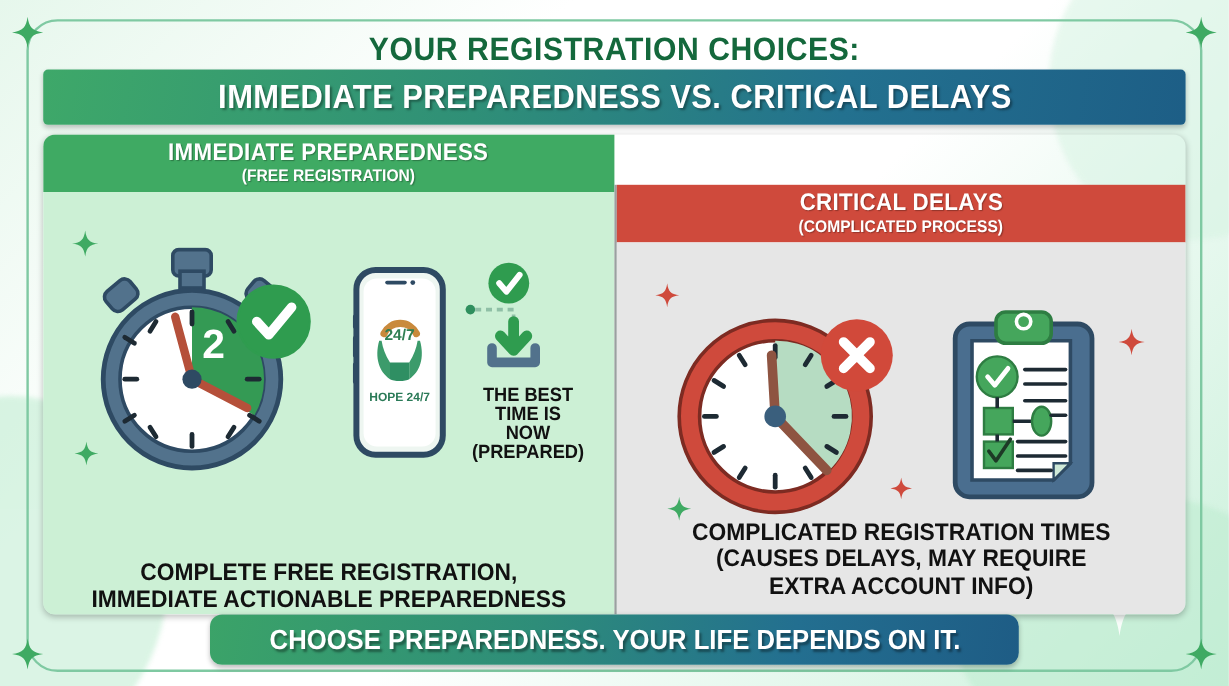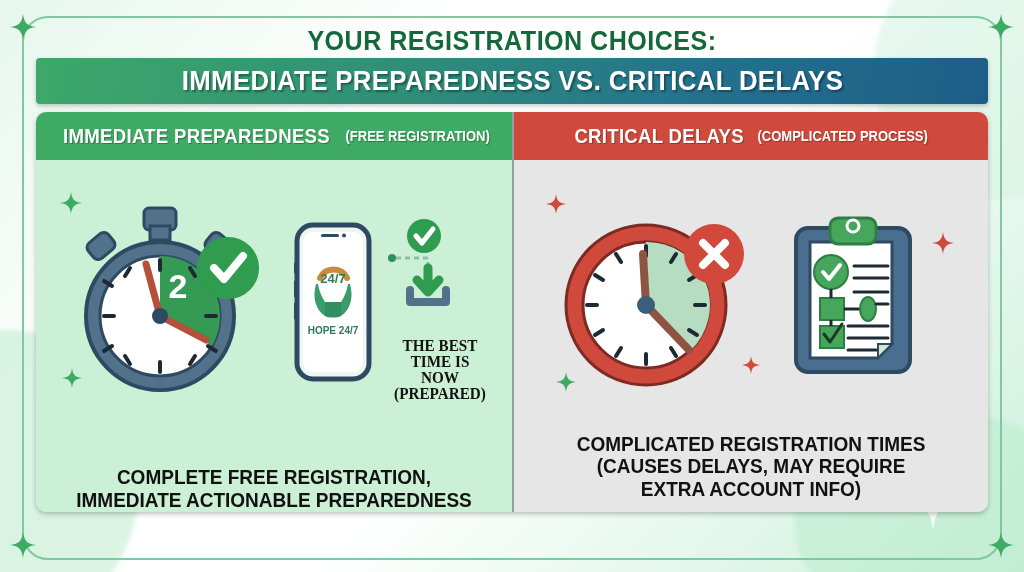--- a/index.html
+++ b/index.html
@@ -63,23 +63,23 @@
   }
 
   
   .table {
     position: absolute; left: 36px; right: 36px; top: 112px; height: 400px;
     border-radius: 10px; overflow: hidden;
     box-shadow: 0 2px 5px rgba(0,0,0,.25);
     display: flex;
   }
   .col { width: 50%; display: flex; flex-direction: column; position: relative; }
-  .col.right { border-left: 2px solid #9aa0a0; }
+  .col.right { border-left: 2px solid #9aa0a0; margin-top: 42px; }
   .col-head {
-    height: 48px; display: flex; flex-direction: row;
+    height: 48px; display: flex; flex-direction: column;
     align-items: center; justify-content: center; color: #fff;
   }
   .col-head.good { background: #3faa63; }
   .col-head.bad  { background: #cf4a3c; }
   .col-head .h1 {
     font-size: 20px; font-weight: 700; letter-spacing: .3px; line-height: 1.05;
     text-shadow: 1px 1px 1px rgba(0,0,0,.3);
     font-family: "Liberation Sans Narrow", "Liberation Sans", sans-serif;
     transform: scaleX(.93);
   }
@@ -111,22 +111,22 @@
   .col.right .footer-text { font-size: 20px; bottom: 12px; }
 
   
   .art { position: absolute; }
 
   .stopwatch { left: 24px; top: 46px; width: 200px; height: 190px; }
   .phone { left: 258px; top: 62px; width: 78px; height: 160px; }
   .dl-block { left: 348px; top: 58px; width: 112px; height: 185px; text-align: center; }
   .dl-caption {
     font-size: 16px; font-weight: 700; line-height: 1.0; color: #111;
-    font-family: Liberation Serif, serif;
-    margin-top: 20px;
+    font-family: Liberation Sans, sans-serif;
+    margin-top: 4px;
   }
   .dl-caption span { display:block; transform: scaleX(.95); }
 
   .clock-red { left: 42px; top: 50px; width: 190px; height: 185px; }
   .clipboard { left: 278px; top: 52px; width: 122px; height: 165px; }
 
   
   .vs-wrap {
     position: absolute; left: 50%; top: 50%; transform: translate(-50%,-50%);
     width: 90px; height: 160px; z-index: 5;
@@ -387,14 +387,17 @@
           <span>COMPLICATED REGISTRATION TIMES</span>
           <span>(CAUSES DELAYS, MAY REQUIRE</span>
           <span>EXTRA ACCOUNT INFO)</span>
         </div>
       </div>
     </div>
 
 
   </div>
 
+  <div class="banner">
+    <div class="txt">CHOOSE PREPAREDNESS. YOUR LIFE DEPENDS ON IT.</div>
+  </div>
 
 </div>
 
 </body></html>

